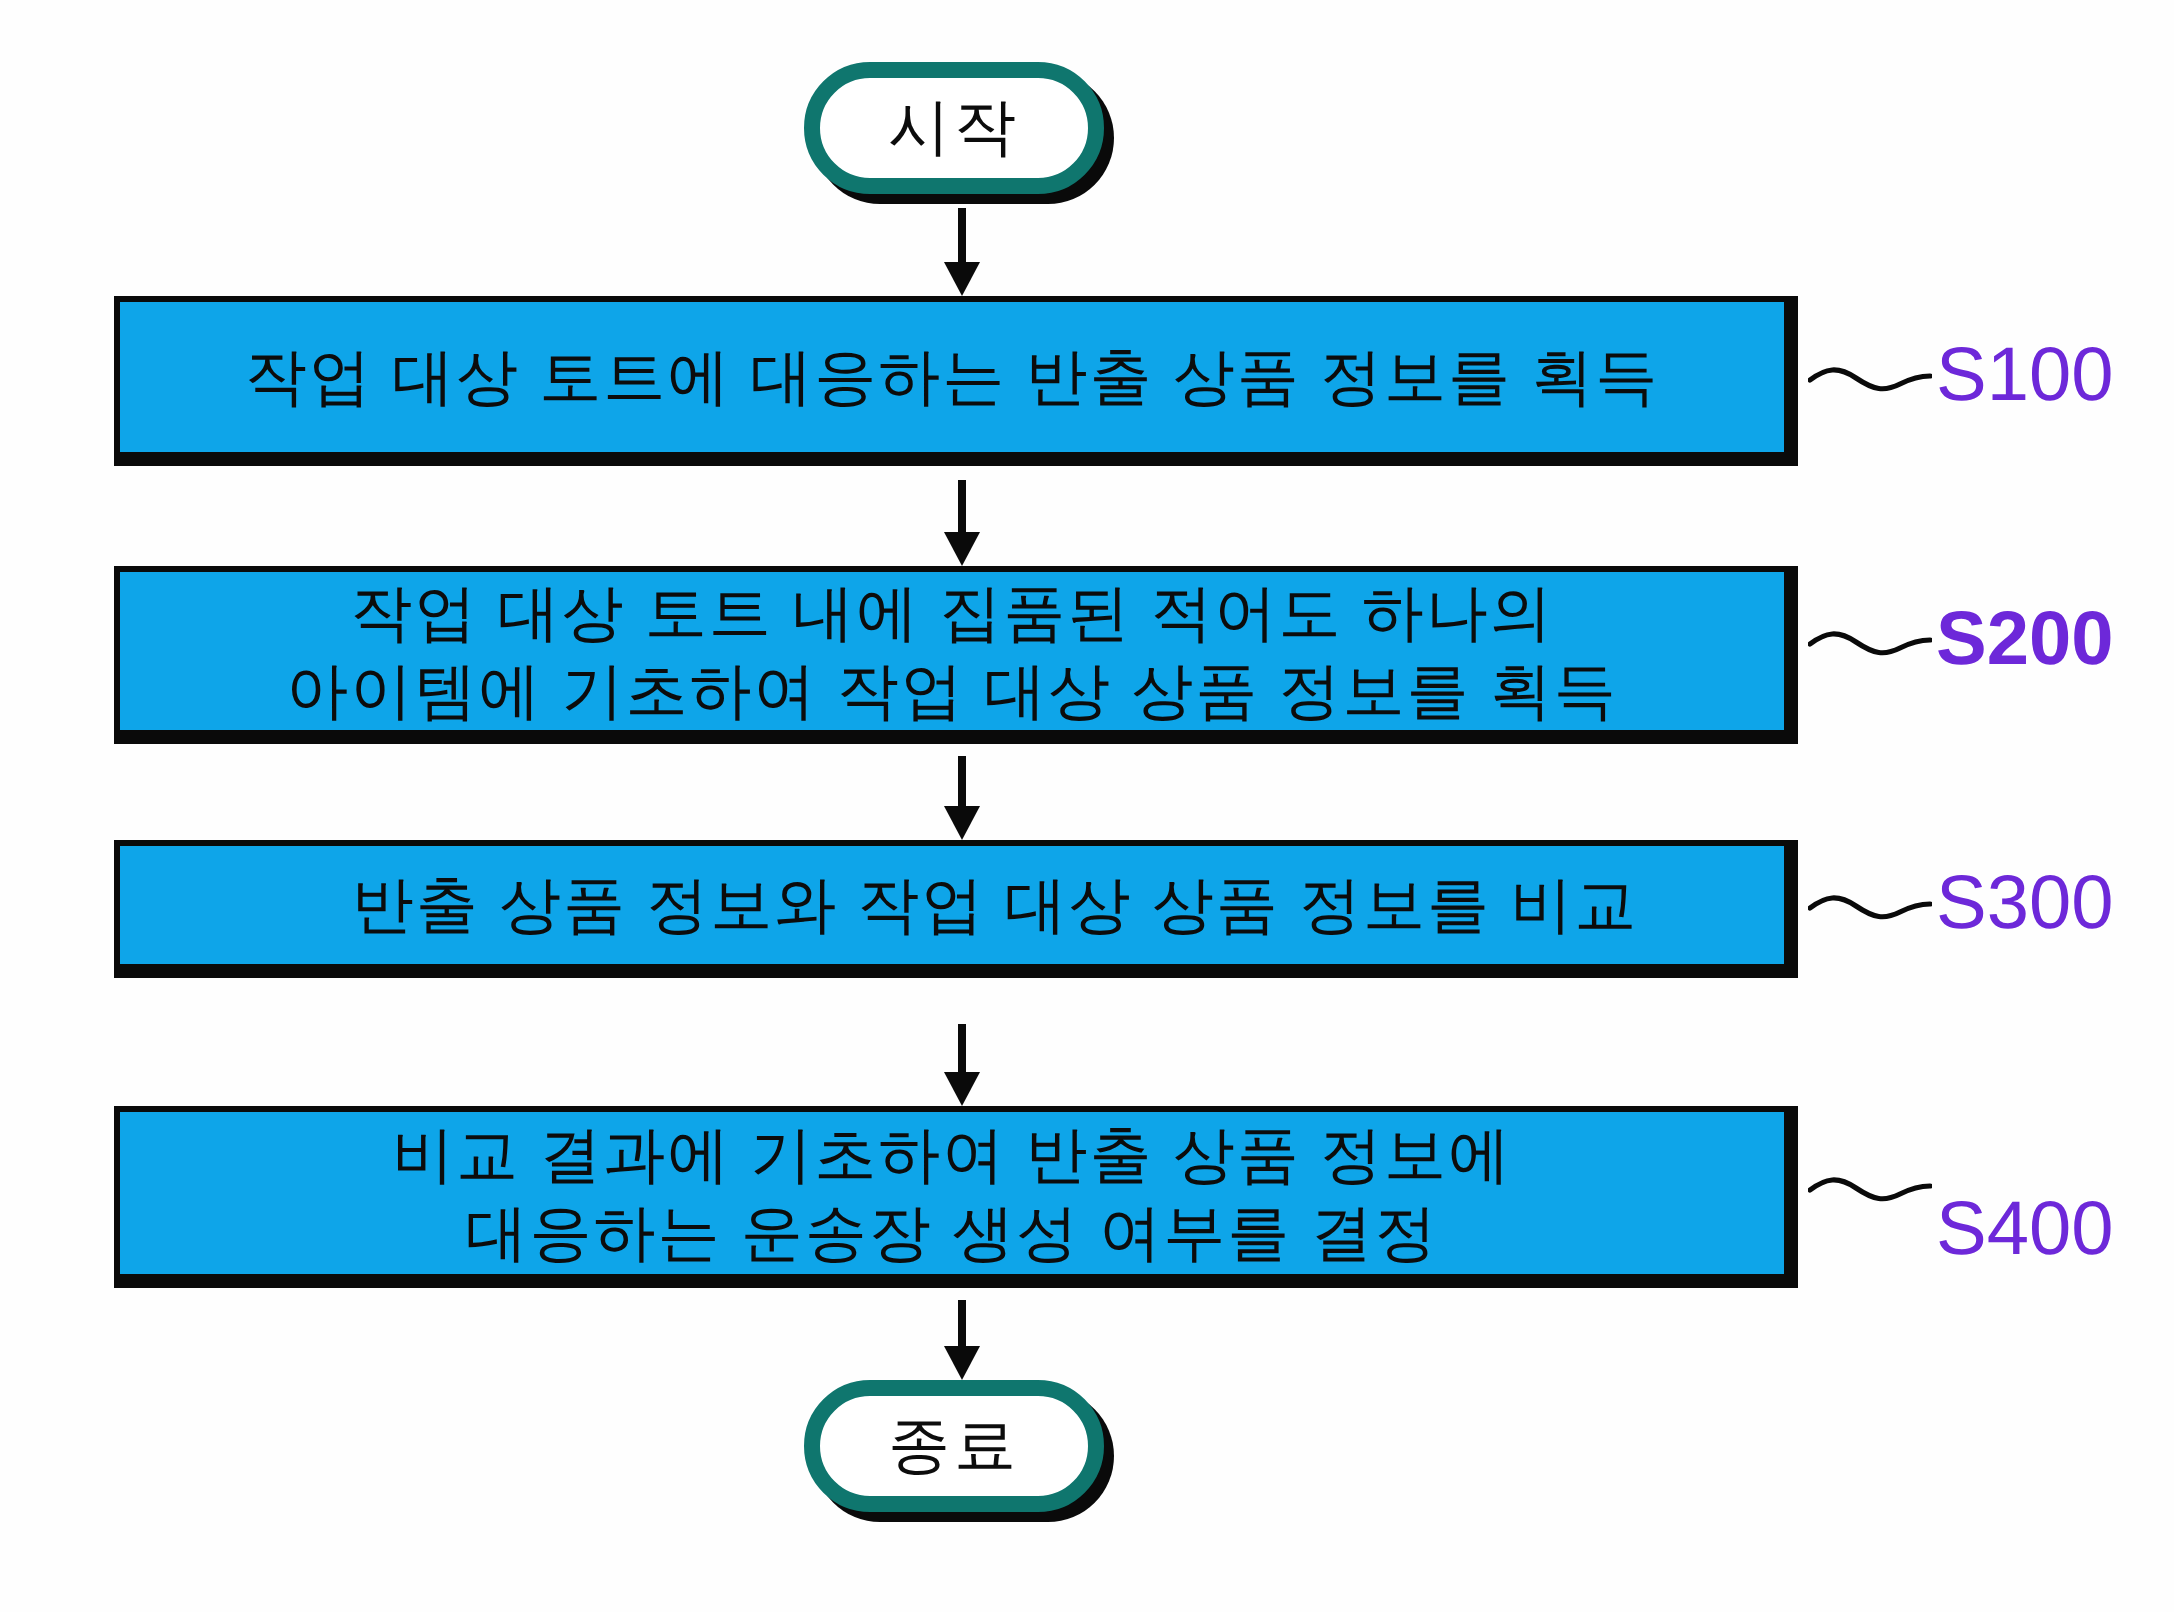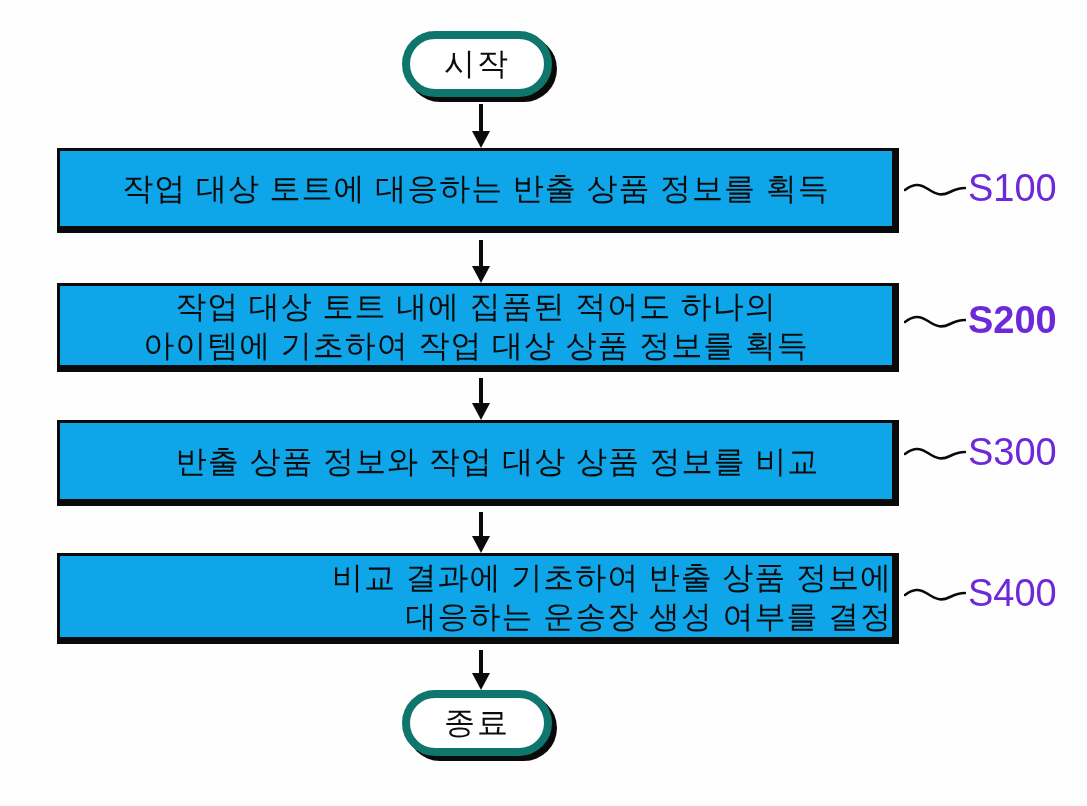--- a/index.html
+++ b/index.html
@@ -47,22 +47,22 @@
     flex-direction: column;
     align-items: center;
     justify-content: center;
     text-align: center;
     font-size: 31px;
     line-height: 39px;
     letter-spacing: 1px;
   }
   #box-s100 { top: 148px; height: 85px; }
   #box-s200 { top: 283px; height: 89px; }
-  #box-s300 { top: 420px; height: 86px; padding-left: 43px; }
-  #box-s400 { top: 553px; height: 91px; align-items: flex-end; }
+  #box-s300 { top: 420px; height: 69px; padding-left: 43px; }
+  #box-s400 { top: 553px; height: 91px; }
 
   
   .arrow {
     position: absolute;
     left: 472px;
     width: 18px;
     display: flex;
     flex-direction: column;
     align-items: center;
   }
@@ -85,21 +85,21 @@
     left: 968px;
     font-size: 38px;
     line-height: 38px;
     letter-spacing: 0px;
     color: #6d28d9;
     white-space: nowrap;
   }
   #label-s100 { top: 169px; }
   #label-s200 { top: 301px; font-weight: bold; }
   #label-s300 { top: 433px; }
-  #label-s400 { top: 574px; }
+  #label-s400 { top: 596px; }
 
   .squiggle { position: absolute; left: 904px; width: 62px; height: 18px; }
   #squig-s100 { top: 181px; }
   #squig-s200 { top: 313px; }
   #squig-s300 { top: 445px; }
   #squig-s400 { top: 586px; }
   .squiggle svg { display: block; }
 </style>
 </head>
 <body>

